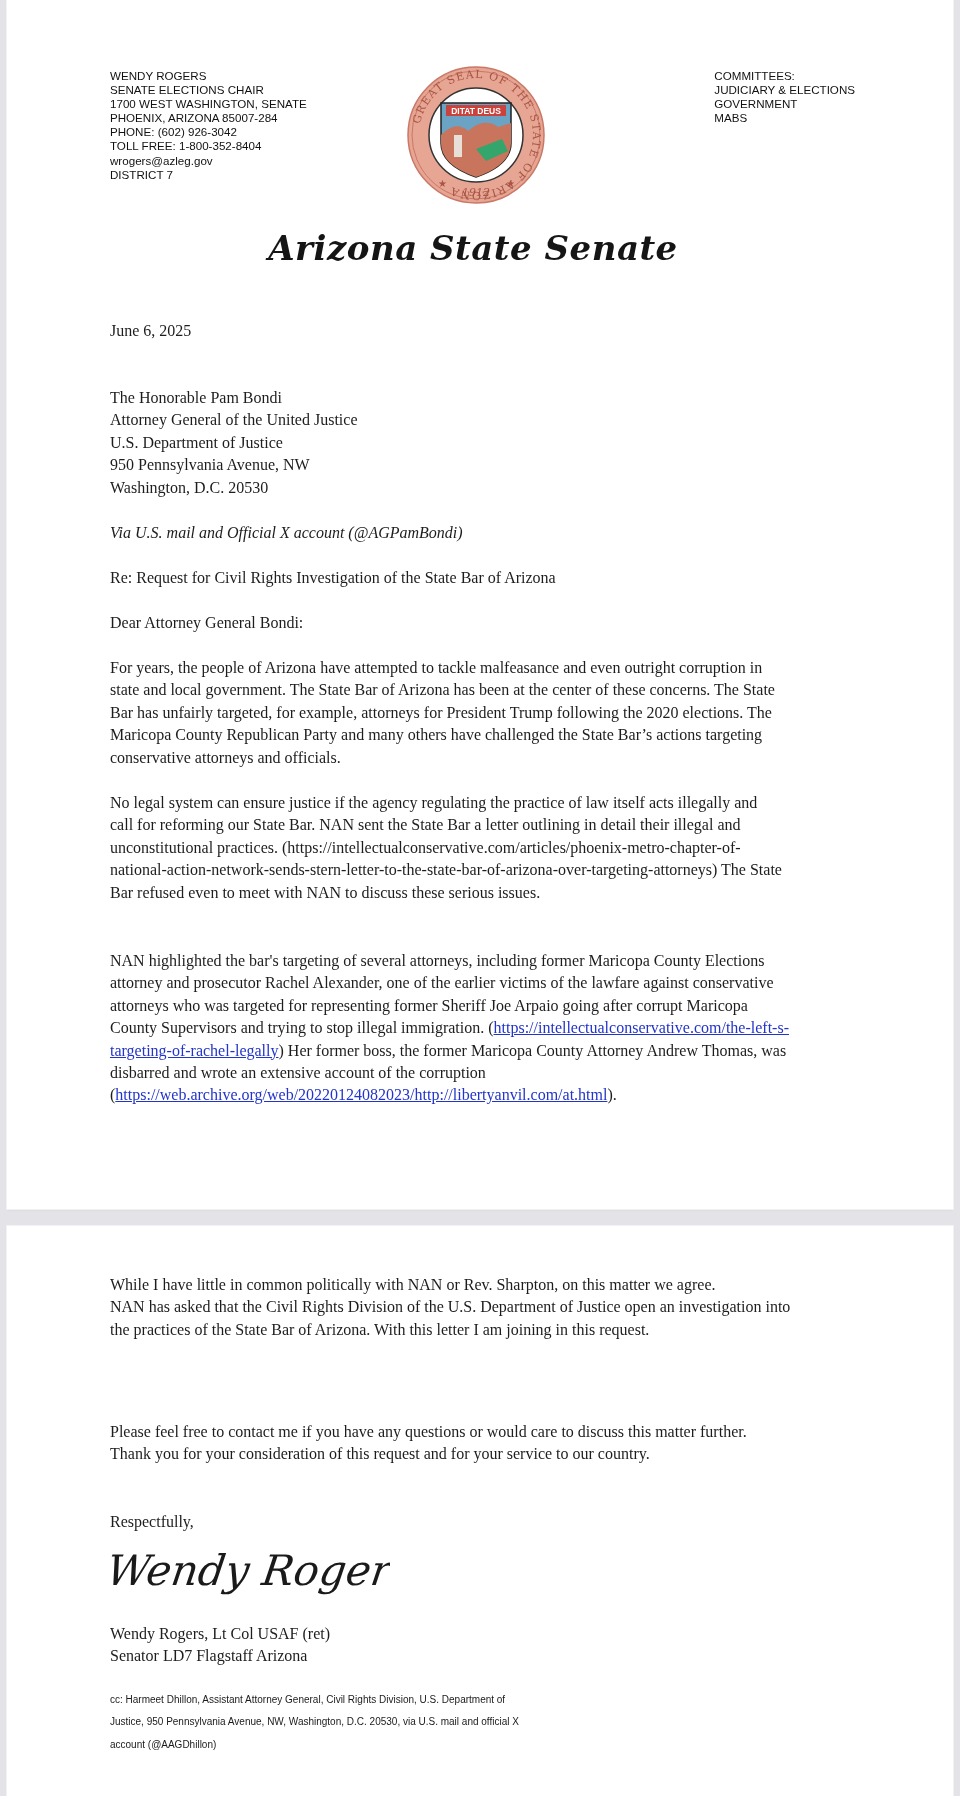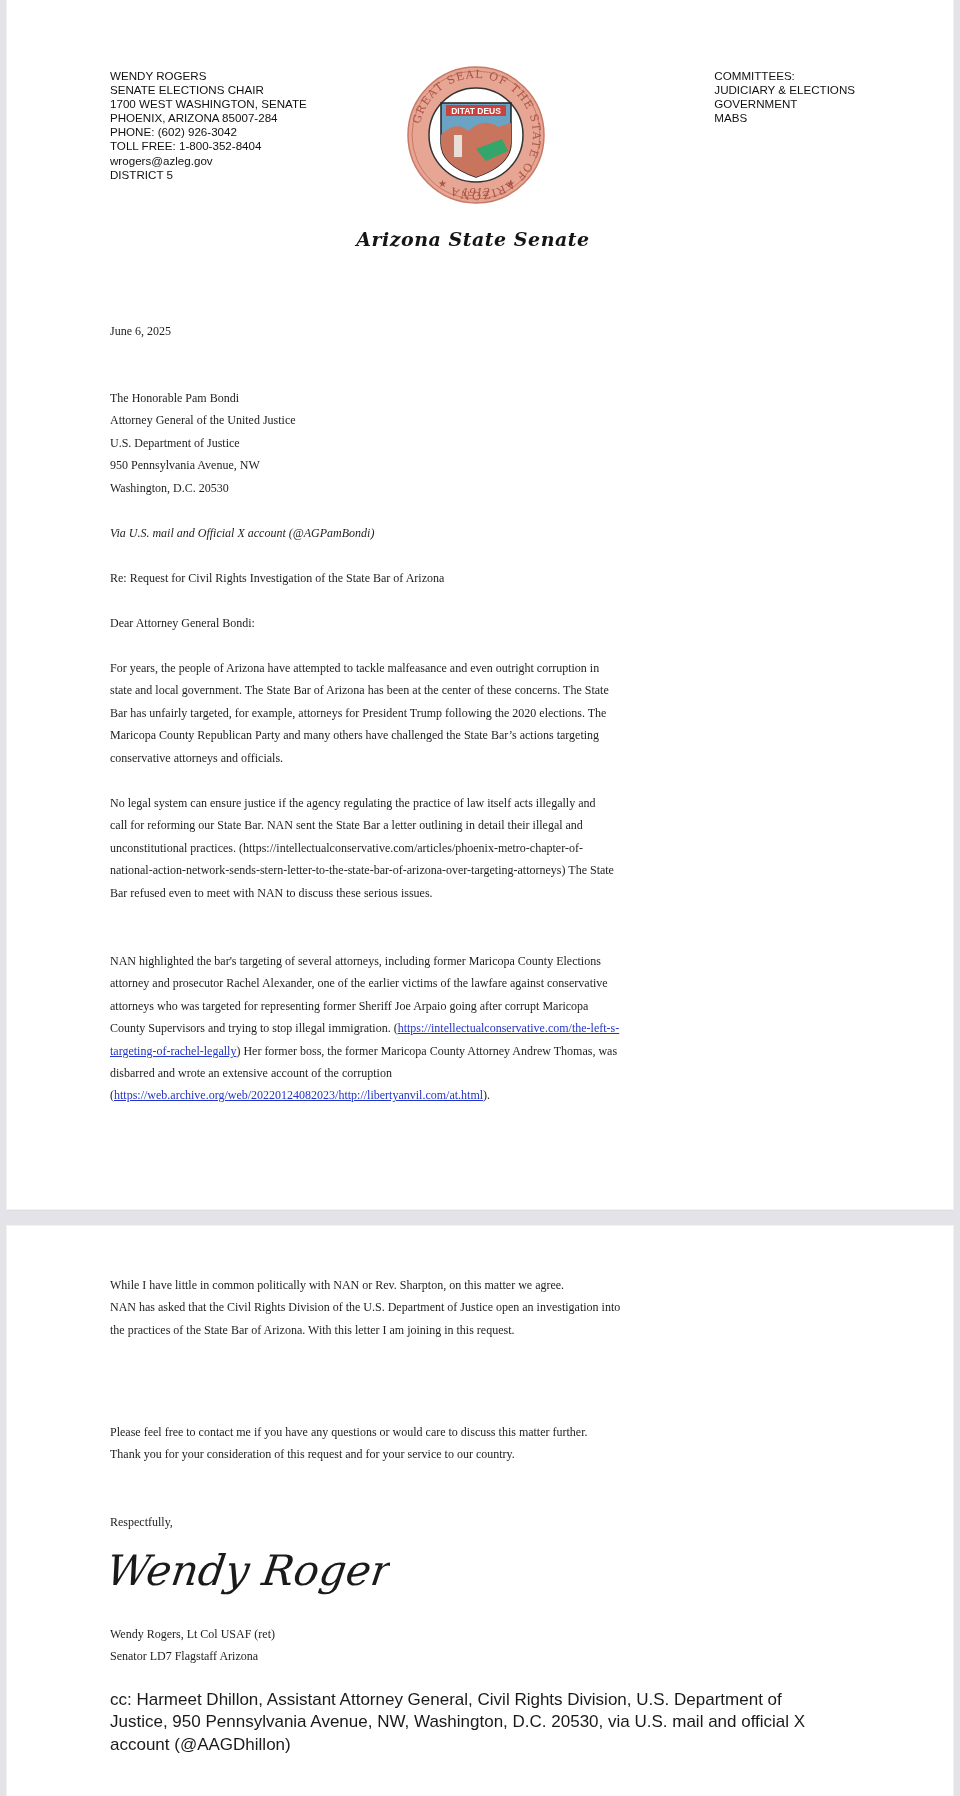--- a/index.html
+++ b/index.html
@@ -30,28 +30,28 @@
   }
   #lh-left { left: 110px; top: 69px; }
   #lh-right { right: 105px; top: 69px; text-align: left; }
   .lh-line { display: block; white-space: nowrap; }
 
   #seal { left: 406px; top: 65px; width: 140px; height: 140px; }
 
   #senate-title {
     left: 0; width: 946px; top: 228px; text-align: center;
     font-family: "DejaVu Serif", serif;
-    font-weight: bold; font-size: 19px; letter-spacing: 0.5px;
+    font-weight: bold; font-size: 34px; letter-spacing: 0.5px;
     font-style: italic;
     color: #151515;
   }
 
   .body-text {
     font-family: "Liberation Serif", serif;
-    font-size: 12px; line-height: 22.4px; color: #1d1d1d;
+    font-size: 16px; line-height: 22.4px; color: #1d1d1d;
   }
   .block { position: absolute; left: 110px; width: 735px; }
   .line { display: block; white-space: nowrap; }
   .link { color: #2234c9; text-decoration: underline; text-align: right; }
   .italic { font-style: italic; }
 
   #date { top: 320px; }
   #recipient { top: 387px; }
   #via { top: 522px; }
   #re { top: 567px; }
@@ -61,38 +61,38 @@
   #para3 { top: 950px; }
 
   #para4 { top: 1274px; }
   #para5 { top: 1421px; }
   #closing { top: 1511px; }
   #signature { left: 110px; top: 1535px; width: 280px; height: 80px; }
   #sig-name { top: 1623px; }
   #cc {
     top: 1689px;
     font-family: "Liberation Sans", sans-serif;
-    font-size: 17px; line-height: 22.4px;
+    font-size: 10px; line-height: 22.4px;
   }
 </style>
 </head>
 <body>
 
 <div id="page1" class="page"></div>
 <div id="page2" class="page"></div>
 
 <div id="lh-left" class="abs lh-sans">
   <span class="lh-line">WENDY ROGERS</span>
   <span class="lh-line">SENATE ELECTIONS CHAIR</span>
   <span class="lh-line">1700 WEST WASHINGTON, SENATE</span>
   <span class="lh-line">PHOENIX, ARIZONA  85007-284</span>
   <span class="lh-line">PHONE: (602) 926-3042</span>
   <span class="lh-line">TOLL FREE:  1-800-352-8404</span>
   <span class="lh-line">wrogers@azleg.gov</span>
-  <span class="lh-line">DISTRICT 5</span>
+  <span class="lh-line">DISTRICT 7</span>
 </div>
 
 <div id="lh-right" class="abs lh-sans">
   <span class="lh-line">COMMITTEES:</span>
   <span class="lh-line">JUDICIARY &amp; ELECTIONS</span>
   <span class="lh-line">GOVERNMENT</span>
   <span class="lh-line">MABS</span>
 </div>
 
 <svg id="seal" class="abs" viewBox="0 0 140 140">

